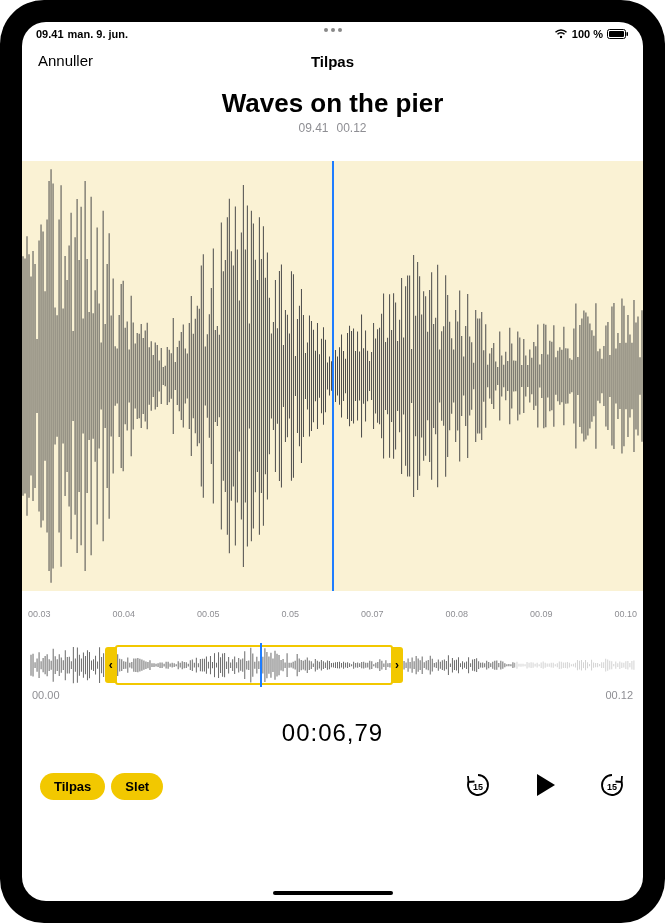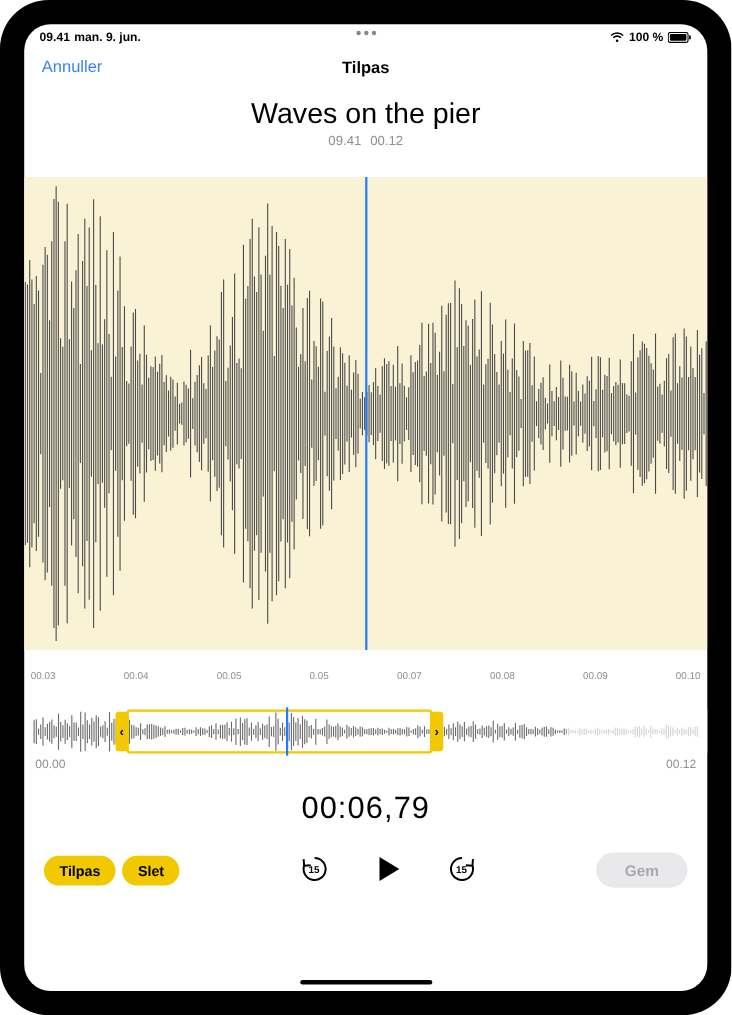--- a/index.html
+++ b/index.html
@@ -49,28 +49,28 @@
   .wifi svg, .battery svg { display:block; }
 
   
   .navbar {
     position: relative;
     height: 34px;
     display: flex; align-items: center; justify-content: center;
   }
   .nav-cancel {
     position: absolute; left: 16px; top: 8px;
-    color: #3b82f6; font-size: 15px;
+    color: #000000; font-size: 15px;
     background:none;border:none;cursor:pointer;
   }
   .nav-title { font-size: 15px; font-weight: 600; }
 
   
   .rec-title-wrap { text-align:center; margin-top: 4px; }
-  .rec-title { font-size: 26px; font-weight: 400; margin-top: 10px; }
+  .rec-title { font-size: 26px; font-weight: 700; margin-top: 10px; }
   .rec-meta  { font-size: 12px; color:#8e8e93; margin-top:2px; display:flex; gap:8px; justify-content:center;}
 
   
   .wave-main {
     margin-top: 26px;
     height: 430px;
     width: 100%;
     position: relative;
     background: #faf2d4;
     overflow: hidden;
@@ -122,21 +122,21 @@
     position:absolute; top:-2px; bottom:-2px; width:2px; background:#1e7dff;
   }
   .overview-ticks {
     position:absolute; left:2px; right:2px; bottom:-16px;
     display:flex; justify-content:space-between;
     font-size:11px; color:#8e8e93;
   }
 
   
   .time-big {
-    text-align:center; font-size:28px; font-weight:400;
+    text-align:center; font-size:24px; font-weight:400;
     font-variant-numeric: tabular-nums;
     margin-top: 34px;
     letter-spacing:1px;
   }
 
   
   .controls {
     display:flex; align-items:center; justify-content:space-between;
     padding: 24px 18px 0;
   }
@@ -878,18 +878,17 @@
             </svg>
         </button>
         <button class="tbtn">
           <svg class="seek" viewBox="0 0 26 26">
               <path d="M13 3a10 10 0 109.5 6.9" fill="none" stroke="#000" stroke-width="1.8"></path>
               <path d="M23 4l-0.5 6-6-0.5" fill="none" stroke="#000" stroke-width="1.8"></path>
             </svg>
           <span class="seek-label">15</span>
         </button>
       </div>
-      <button class="save-btn">Gem</button>
     </div>
 
     <div class="home-ind"></div>
   </div>
 </div>
 
 </body></html>

